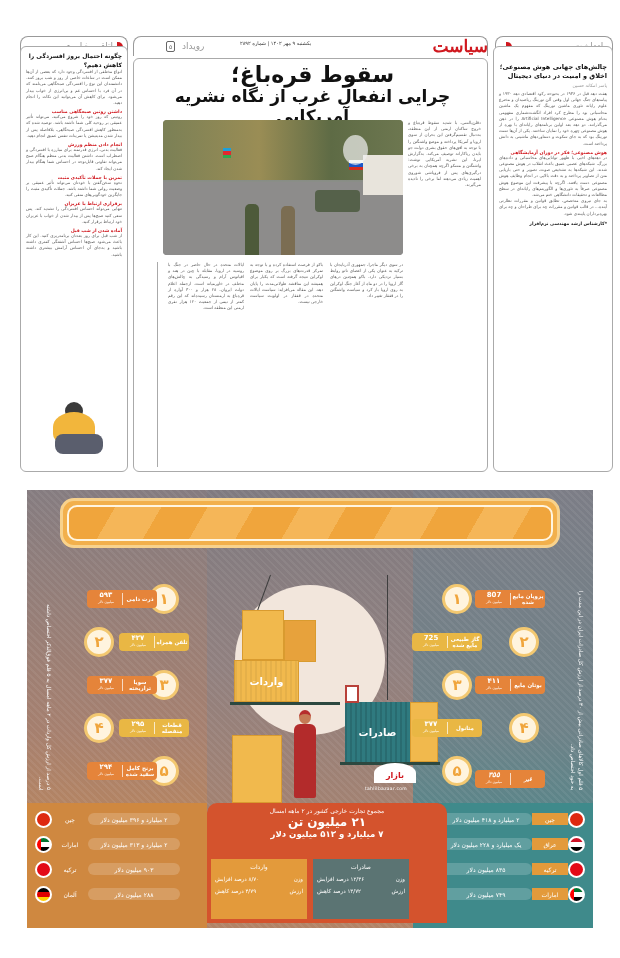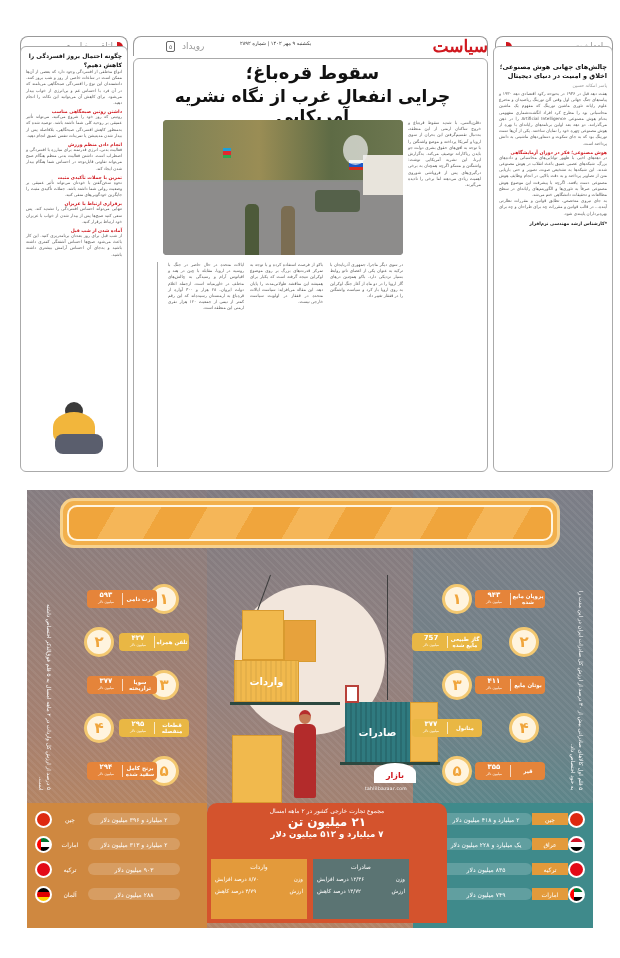--- a/index.html
+++ b/index.html
@@ -86,21 +86,21 @@
   <div class="ttl">چالش‌های جهانی هوش مصنوعی؛ اخلاق و امنیت در دنیای دیجیتال</div>
   <div style="font-size:4.5px;color:#999;margin:2px 0 3px;">یاسر امکانه حسین</div>
   <div class="txt">هفت دهه قبل در ۱۹۳۶ در بحبوحه رکود اقتصادی دهه ۱۹۳۰ و پیامدهای جنگ جهانی اول وقتی آلن تورینگ ریاضیدان و مخترع علوم رایانه تئوری ماشین تورینگ که مفهوم یک ماشین محاسباتی بود را مطرح کرد افراد انگشت‌شماری مفهومی به‌نام هوش مصنوعی Artificial Intelligence را در ذهن می‌گذرانند. دو دهه بعد اولین برنامه‌های رایانه‌ای با بهره از هوش مصنوعی چهره خود را نمایان ساختند. یکی از آن‌ها تست تورینگ بود که به جای سکوت و دستاوردهای ماشینی به دانش پرداخته است.</div>
   <div class="sub">هوش مصنوعی؛ فکر در دوران آزمایشگاهی</div>
   <div class="txt">در دهه‌های اخیر، با ظهور توانایی‌های محاسباتی و داده‌های بزرگ، شبکه‌های عصبی عمیق باعث انقلاب در هوش مصنوعی شدند. این شبکه‌ها به تشخیص صوت، تصویر و حتی بازیابی متن از تصاویر پرداخته و به دقت بالایی در انجام وظایف هوش مصنوعی دست یافتند. اگرچه با پیشرفت این موضوع هوش مصنوعی صرفاً به تئوری‌ها و الگوریتم‌های رایانه‌ای در سطح مطالعات و تحقیقات دانشگاهی ختم می‌شد.</div>
   <div class="txt">به جای نیروی متخصص، تطابق قوانین و مقررات نظارتی آینده... در قالب قوانین و مقررات چه برای طراحان و چه برای بهره‌برداران پایبندی شود.</div>
   <div style="font-size:4.5px;font-weight:bold;color:#222;margin-top:4px;">*کارشناس ارشد مهندسی نرم‌افزار</div>
 </div>
 
 <div class="col-box" style="left:133px;top:58px;width:355px;height:414px;"></div>
-<div class="headline" style="top:62px;font-size:18px;">سقوط قره‌باغ؛</div>
+<div class="headline" style="top:62px;font-size:22px;">سقوط قره‌باغ؛</div>
 <div class="headline" style="top:86px;font-size:17px;">چرایی انفعال غرب از نگاه نشریه آمریکایی</div>
 
 <div class="photo">
   <div style="position:absolute;left:0;top:0;width:240px;height:60px;background:linear-gradient(90deg,#7b8056,#9a8d55 40%,#5e6b45 70%,#6d7750);"></div>
   <div style="position:absolute;left:0;top:62px;width:240px;height:73px;background:#8d8c8b;"></div>
   <div style="position:absolute;right:0;top:35px;width:40px;height:40px;background:#e8e4dc;"></div>
   <div style="position:absolute;left:60px;top:28px;width:8px;height:10px;background:linear-gradient(#1da0db 33%,#e0292f 33% 66%,#2fa84f 66%);"></div>
   <div style="position:absolute;left:186px;top:40px;width:14px;height:10px;background:linear-gradient(#fff 33%,#1c56c7 33% 66%,#d52b1e 66%);"></div>
   <div style="position:absolute;left:180px;top:15px;width:25px;height:30px;border-radius:50%;background:rgba(240,240,240,.7);"></div>
   <div style="position:absolute;left:152px;top:70px;width:45px;height:22px;background:#55614a;border-radius:4px;"></div>
@@ -246,42 +246,42 @@
       <div class="r">
         <span>ارزش</span>
         <span>۴/۷۹ درصد کاهش</span>
       </div>
     </div>
   </div>
 <div class="num-circle" style="left: 415px; top: 94px;">۱</div>
     <div class="item o" style="left: 448px; top: 100px; width: 70px;">
       <span class="lbl">پروپان مایع شده</span>
       <span class="sep"></span>
-      <span class="val"><span>۹۴۳</span><small>میلیون دلار</small></span>
+      <span class="val"><span>807</span><small>میلیون دلار</small></span>
     </div>
     <div class="num-circle" style="left: 482px; top: 137px;">۲</div>
     <div class="item y" style="left: 385px; top: 143px; width: 70px;">
       <span class="lbl">گاز طبیعی مایع شده</span>
       <span class="sep"></span>
-      <span class="val"><span>757</span><small>میلیون دلار</small></span>
+      <span class="val"><span>725</span><small>میلیون دلار</small></span>
     </div>
     <div class="num-circle" style="left: 415px; top: 180px;">۳</div>
     <div class="item o" style="left: 448px; top: 186px; width: 70px;">
       <span class="lbl">بوتان مایع</span>
       <span class="sep"></span>
       <span class="val"><span>۴۱۱</span><small>میلیون دلار</small></span>
     </div>
     <div class="num-circle" style="left: 482px; top: 223px;">۴</div>
     <div class="item y" style="left: 385px; top: 229px; width: 70px;">
       <span class="lbl">متانول</span>
       <span class="sep"></span>
       <span class="val"><span>۳۷۷</span><small>میلیون دلار</small></span>
     </div>
     <div class="num-circle" style="left: 415px; top: 266px;">۵</div>
-    <div class="item o" style="left: 448px; top: 272px; width: 70px;">
+    <div class="item o" style="left: 448px; top: 280px; width: 70px; font-style: italic;">
       <span class="lbl">قیر</span>
       <span class="sep"></span>
       <span class="val"><span>۳۵۵</span><small>میلیون دلار</small></span>
     </div>
     <div class="num-circle" style="left: 122px; top: 94px;">۱</div>
     <div class="item o" style="left: 60px; top: 100px; width: 70px;">
       <span class="lbl">ذرت دامی</span>
       <span class="sep"></span>
       <span class="val"><span>۵۹۳</span><small>میلیون دلار</small></span>
     </div>

